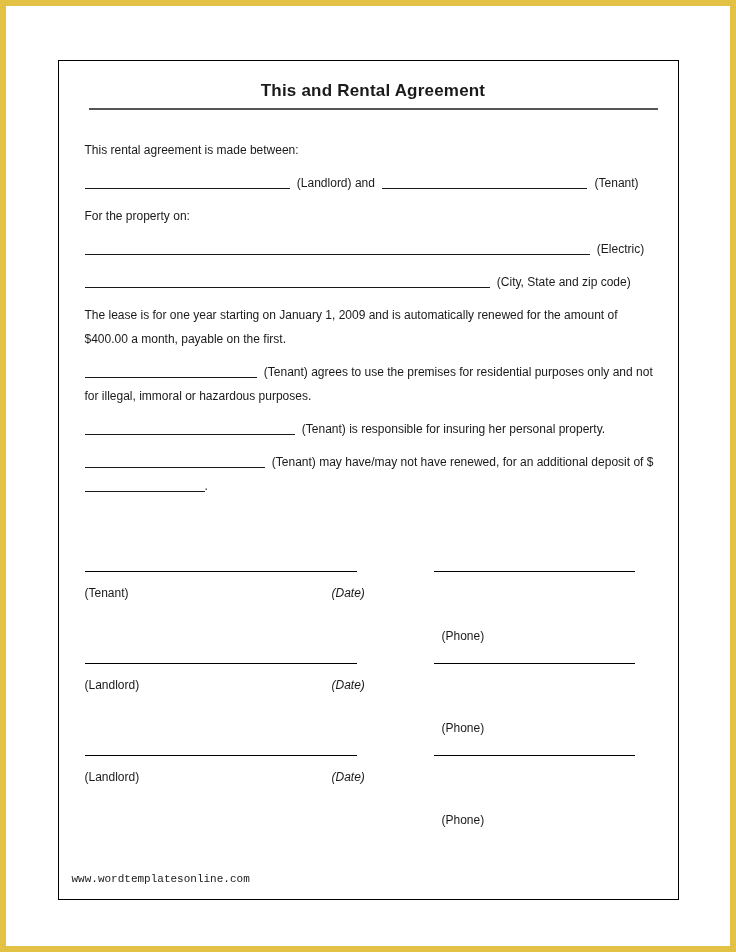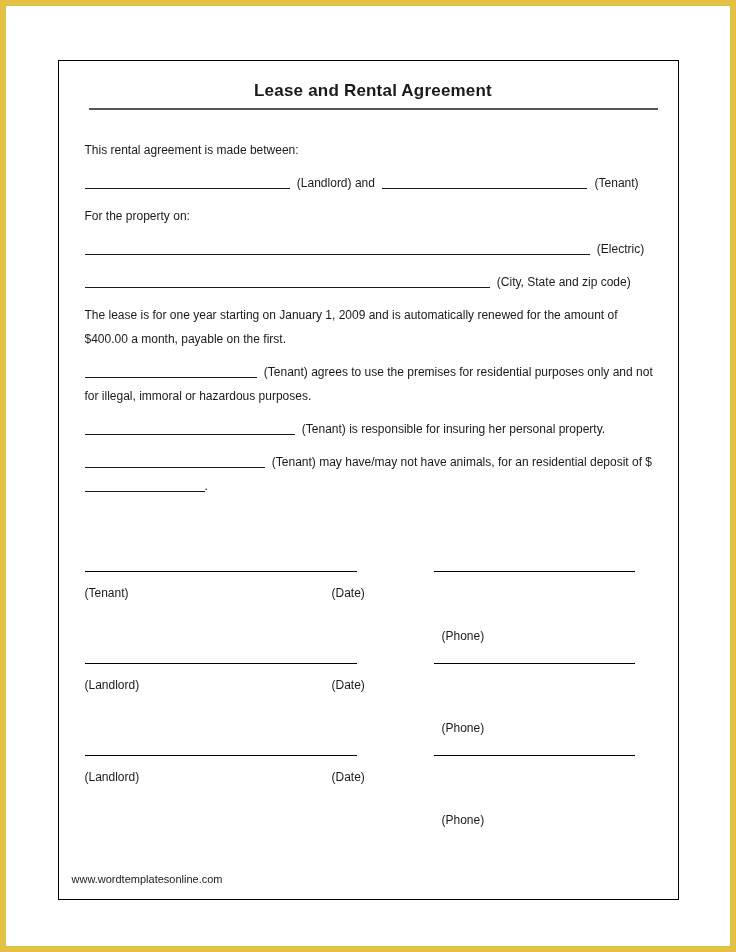--- a/index.html
+++ b/index.html
@@ -66,37 +66,38 @@
   
   .sig-block { margin-top: 61px; }
   .sig-block.firstsig { margin-top: 64px; }
   .sig-lines { position: relative; height: 1px; }
   .sig-line { position: absolute; top: 0; border-top: 1px solid #000000; height: 0; }
   .sig-line.left { left: 0; width: 272px; }
   .sig-line.right { left: 349px; width: 201px; }
   .sig-labels { position: relative; height: 16px; margin-top: 14px; font-size: 12px; }
   .sig-labels span { position: absolute; top: 0; white-space: nowrap; }
   .lab-name { left: 0; }
-  .lab-date { left: 247px; }
+  .lab-date { left: 247px; font-style: italic; }
   .lab-phone { left: 357px; margin-top: 43px; }
   .page-footer {
     margin-top: auto;
     font-size: 11px;
     padding: 0 0 14px 13px;
     color: #1a1a1a;
+    font-family: Liberation Mono, monospace;
   }
 </style>
 </head>
 <body>
 
 <div class="frame">
   <div class="page">
     <div class="content">
 
-      <h1 class="doc-title">Lease and Rental Agreement</h1>
+      <h1 class="doc-title">This and Rental Agreement</h1>
       <hr class="title-rule">
 
       <p class="intro">
         <span>This rental agreement is made between:</span>
       </p>
 
       <p>
         <span class="blank first w205"></span>
         <span>(Landlord) and</span>
         <span class="blank w205"></span>
@@ -128,21 +129,21 @@
         <span>(Tenant) agrees to use the premises for residential purposes only and not for illegal, immoral or hazardous purposes.</span>
       </p>
 
       <p>
         <span class="blank first w210"></span>
         <span>(Tenant) is responsible for insuring her personal property.</span>
       </p>
 
       <p>
         <span class="blank first w180"></span>
-        <span>(Tenant) may have/may not have animals, for an residential deposit of $</span><span class="blank tight w120"></span><span>.</span>
+        <span>(Tenant) may have/may not have renewed, for an additional deposit of $</span><span class="blank tight w120"></span><span>.</span>
       </p>
 
       <div class="sig-block firstsig">
         <div class="sig-lines">
           <span class="sig-line left"></span>
           <span class="sig-line right"></span>
         </div>
         <div class="sig-labels">
           <span class="lab-name">(Tenant)</span>
           <span class="lab-date">(Date)</span>

